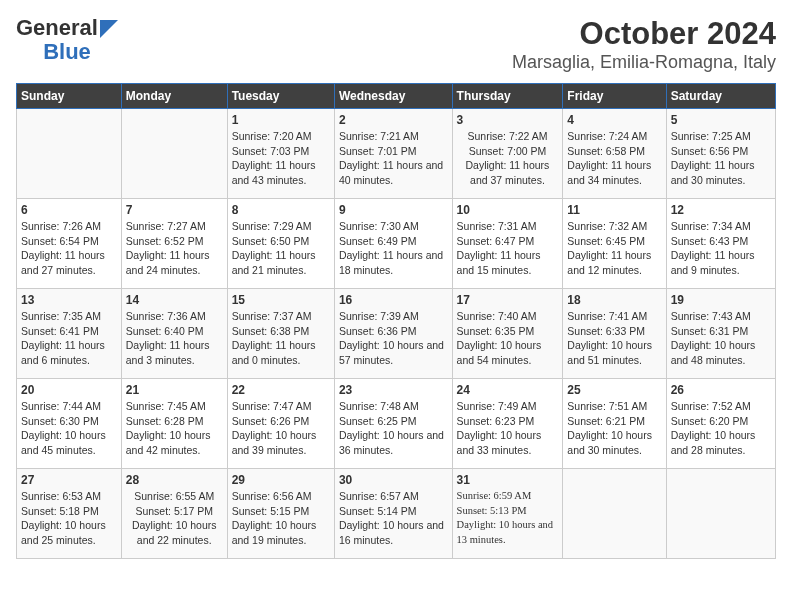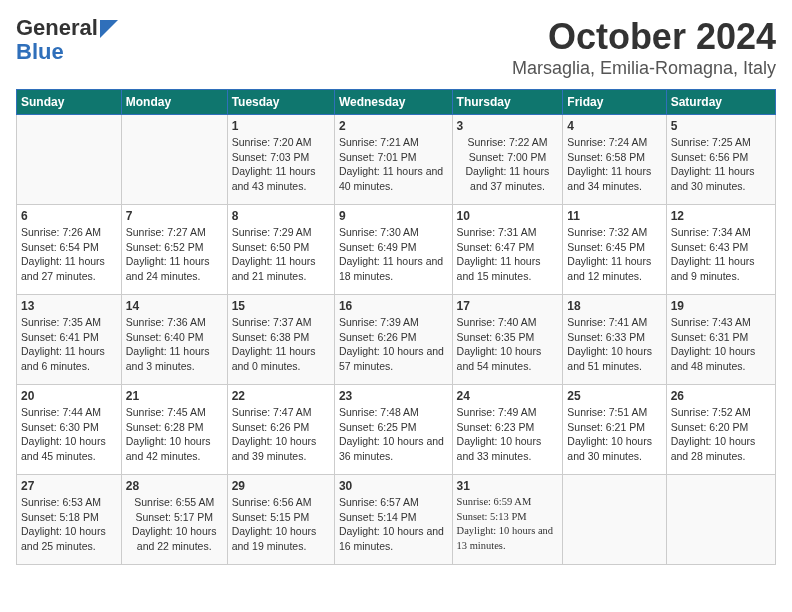--- a/index.html
+++ b/index.html
@@ -12,51 +12,51 @@
     }
     .header {
       display: flex;
       justify-content: space-between;
       align-items: flex-start;
       margin-bottom: 10px;
     }
     .logo {
       display: flex;
       flex-direction: column;
-      align-items: flex-start;
+      align-items: center;
     }
     .logo-text {
       font-size: 22px;
       font-weight: bold;
       color: #333;
       line-height: 1.1;
     }
     .logo-line {
       display: flex;
       align-items: center;
     }
     .title-section {
       text-align: right;
     }
     .month-title {
-      font-size: 36px;
+      font-size: 31px;
       font-weight: bold;
       color: #333;
     }
     .location {
       font-size: 18px;
       color: #555;
     }
     table {
       width: 100%;
       border-collapse: collapse;
       font-size: 11px;
     }
     thead th {
-      background: #0f766e;
+      background: #404040;
       color: #fff;
       padding: 5px 4px;
       text-align: left;
       font-size: 12px;
       font-weight: bold;
       border: 1px solid #2f6fba;
     }
     tbody td {
       border: 1px solid #ccc;
       padding: 4px 4px;
@@ -215,21 +215,21 @@
         </td>
         <td>
           <div class="day-number">15</div>
           <div class="day-info" style="white-space: pre-line;">Sunrise: 7:37 AM
 Sunset: 6:38 PM
 Daylight: 11 hours and 0 minutes.</div>
         </td>
         <td>
           <div class="day-number">16</div>
           <div class="day-info" style="white-space: pre-line;">Sunrise: 7:39 AM
-Sunset: 6:26 PM
+Sunset: 6:36 PM
 Daylight: 10 hours and 57 minutes.</div>
         </td>
         <td>
           <div class="day-number">17</div>
           <div class="day-info" style="white-space: pre-line;">Sunrise: 7:40 AM
 Sunset: 6:35 PM
 Daylight: 10 hours and 54 minutes.</div>
         </td>
         <td>
           <div class="day-number">18</div>

